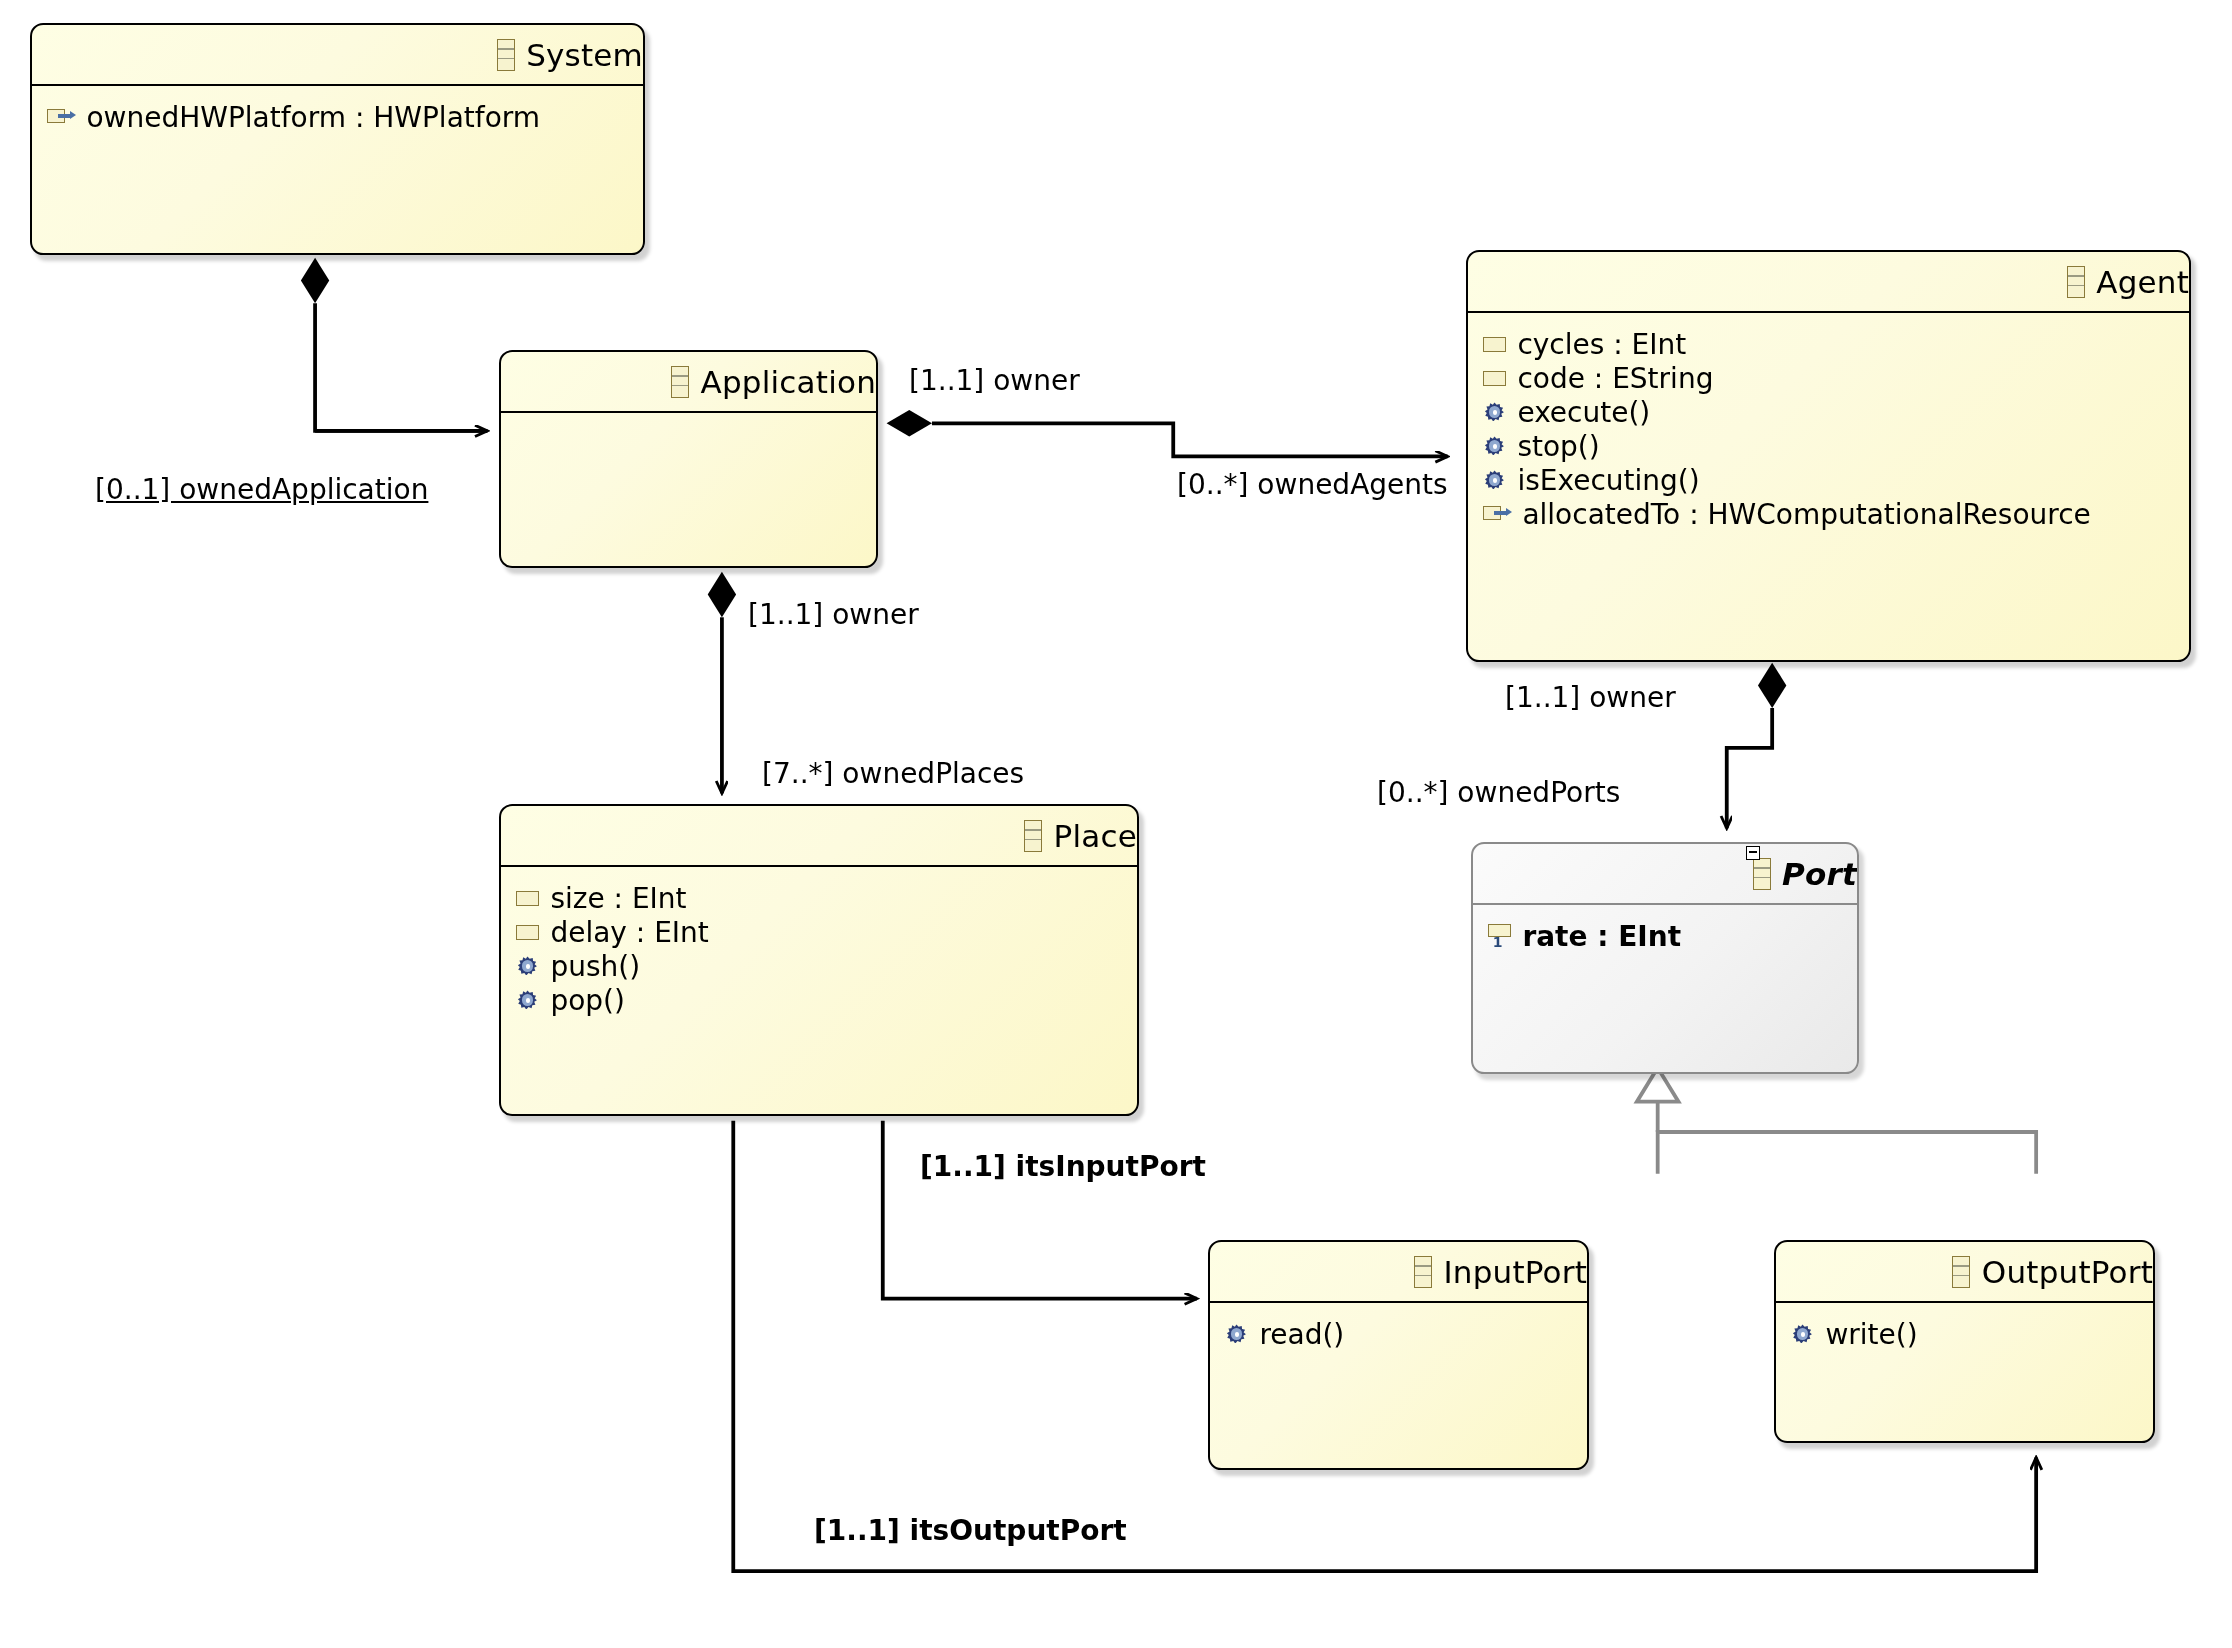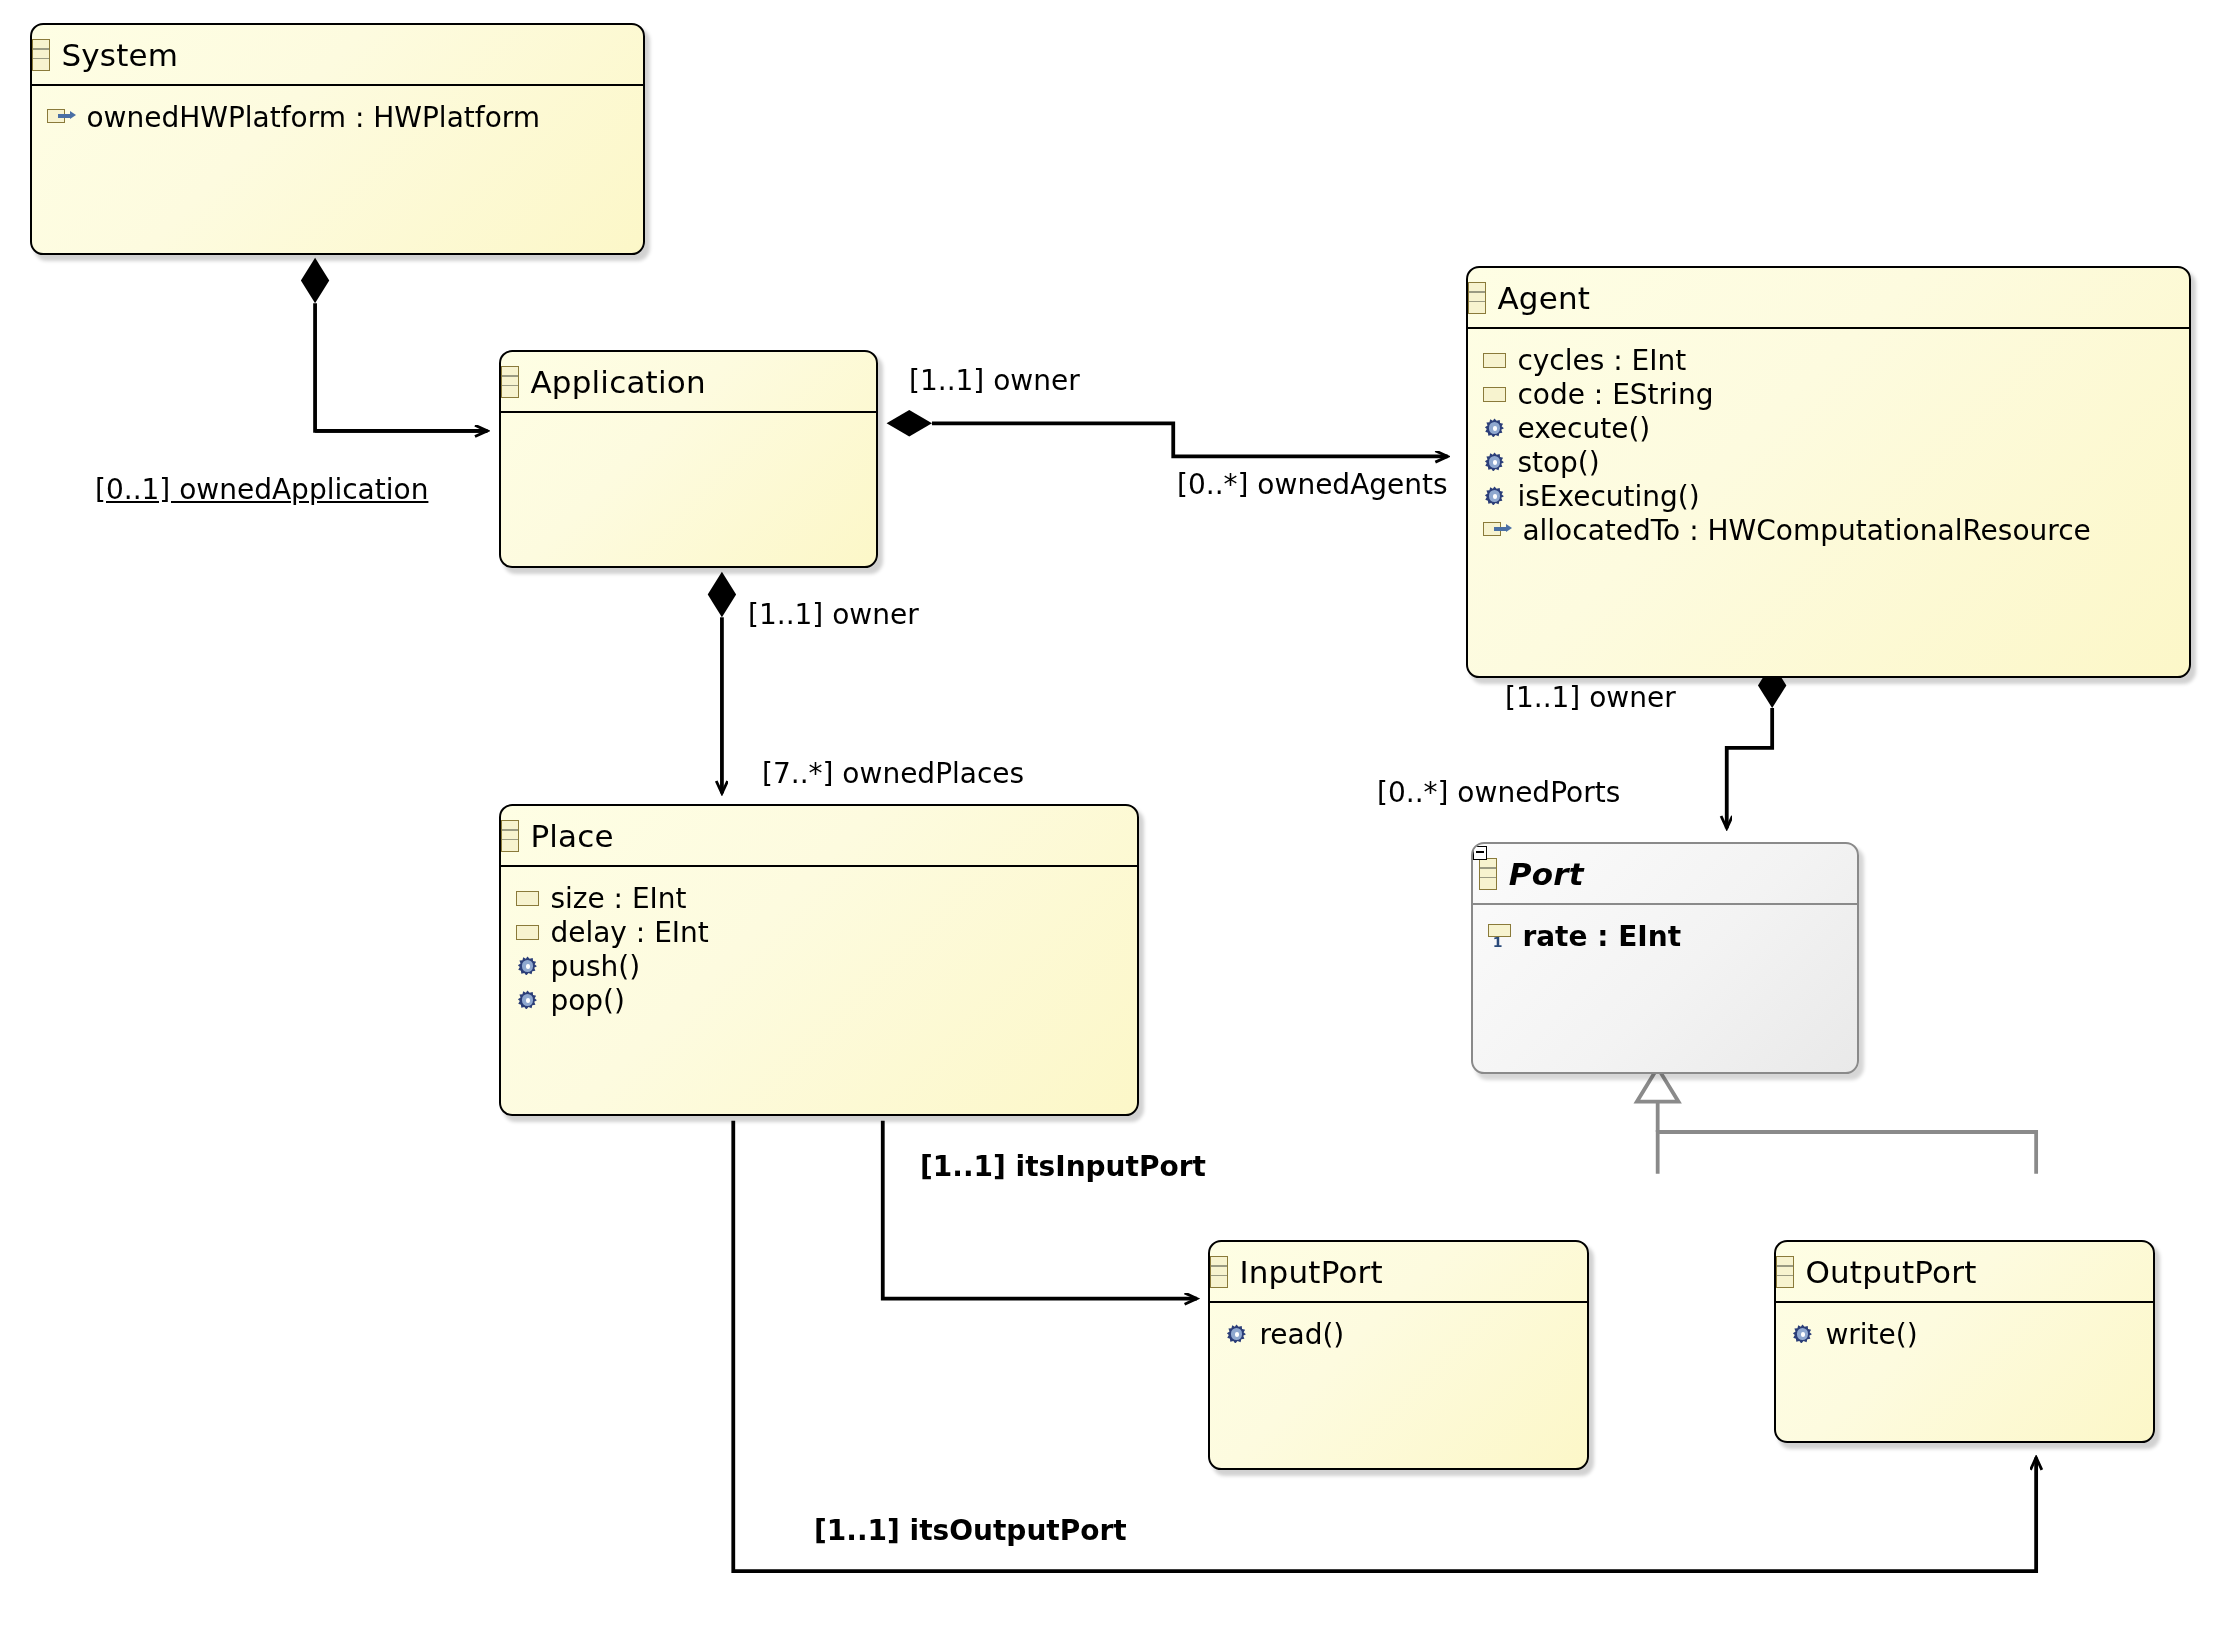--- a/index.html
+++ b/index.html
@@ -37,22 +37,23 @@
     border-color: #8a8a8a;
     background: linear-gradient(135deg, #fbfbfb 0%, #f3f3f3 55%, #e9e9e9 100%);
     box-shadow: 4.7px 5.7px 3.8px rgba(0,0,0,0.16);
   }
 
   .class-header {
     position: relative;
     height: 59px;
     display: flex;
     align-items: center;
-    justify-content: flex-start;
+    justify-content: flex-end;
     border-bottom: 2.8px solid #000000;
+    padding-left: 23px;
   }
   .abstract-class .class-header { border-bottom: 2.8px solid #8a8a8a; }
 
   .class-name {
     font-size: 31px;
     color: #000000;
     letter-spacing: 0.2px;
     white-space: nowrap;
   }
   .abstract-class .class-name {
@@ -304,21 +305,21 @@
   </div>
 
   <div class="uml-class" style="left:499px; top:350px; width:379px; height:218px;">
     <div class="class-header">
       <span class="icon icon-eclass"></span>
       <span class="class-name">Application</span>
     </div>
     <div class="class-body"></div>
   </div>
 
-  <div class="uml-class" style="left:1466px; top:266px; width:725px; height:412px;">
+  <div class="uml-class" style="left:1466px; top:250px; width:725px; height:412px;">
     <div class="class-header">
       <span class="icon icon-eclass"></span>
       <span class="class-name">Agent</span>
     </div>
     <div class="class-body">
       <div class="member">
         <span class="icon icon-eattribute"></span>
         <span class="member-label">cycles : EInt</span>
       </div>
       <div class="member">

